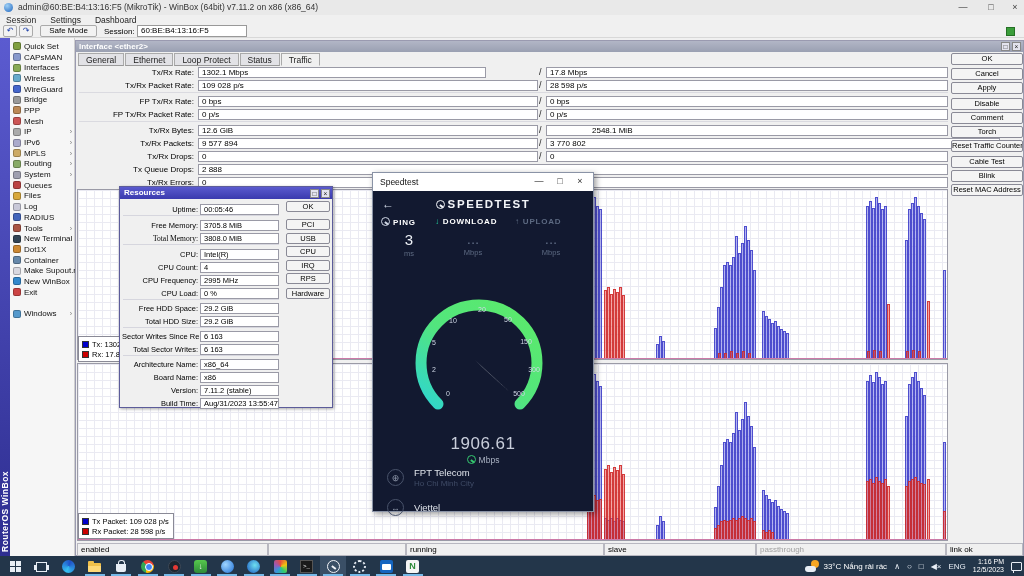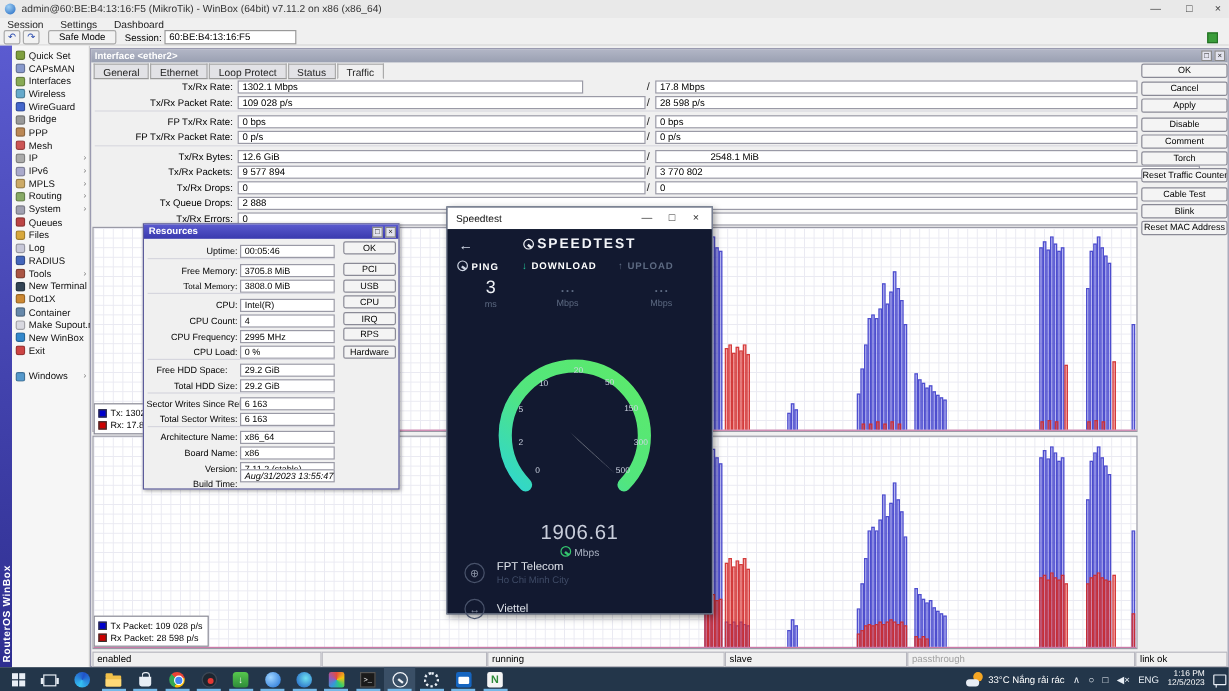--- a/index.html
+++ b/index.html
@@ -565,36 +565,36 @@
         <div class="res-label" style="top: 46px; font-family: Liberation Serif, serif;">Total Memory:</div>
         <div class="res-field" style="top: 46px;">3808.0 MiB</div>
         <div class="res-label" style="top: 62px;">CPU:</div>
         <div class="res-field" style="top: 62px;">Intel(R)</div>
         <div class="res-label" style="top: 75px;">CPU Count:</div>
         <div class="res-field" style="top: 75px;">4</div>
         <div class="res-label" style="top: 88px;">CPU Frequency:</div>
         <div class="res-field" style="top: 88px;">2995 MHz</div>
         <div class="res-label" style="top: 101px;">CPU Load:</div>
         <div class="res-field" style="top: 101px;">0 %</div>
-        <div class="res-label" style="top: 116px; text-align: center;">Free HDD Space:</div>
+        <div class="res-label" style="top: 116px;">Free HDD Space:</div>
         <div class="res-field" style="top: 116px;">29.2 GiB</div>
         <div class="res-label" style="top: 129px;">Total HDD Size:</div>
         <div class="res-field" style="top: 129px;">29.2 GiB</div>
         <div class="res-label" style="top: 144px;">Sector Writes Since Reboot:</div>
         <div class="res-field" style="top: 144px;">6 163</div>
         <div class="res-label" style="top: 157px;">Total Sector Writes:</div>
         <div class="res-field" style="top: 157px;">6 163</div>
         <div class="res-label" style="top: 172px;">Architecture Name:</div>
         <div class="res-field" style="top: 172px;">x86_64</div>
         <div class="res-label" style="top: 185px;">Board Name:</div>
         <div class="res-field" style="top: 185px;">x86</div>
         <div class="res-label" style="top: 198px;">Version:</div>
         <div class="res-field" style="top: 198px;">7.11.2 (stable)</div>
         <div class="res-label" style="top: 211px;">Build Time:</div>
-        <div class="res-field" style="top: 204px; font-style: italic;">Aug/31/2023 13:55:47</div>
+        <div class="res-field" style="top: 211px;">Aug/31/2023 13:55:47</div>
         <div class="res-sep" style="top: 28px;"></div>
         <div class="res-sep" style="top: 57px;"></div>
         <div class="res-sep" style="top: 112px;"></div>
         <div class="res-sep" style="top: 140px;"></div>
         <div class="res-sep" style="top: 168px;"></div>
         <div class="res-btn" style="top: 14px;">OK</div>
         <div class="res-btn" style="top: 32px;">PCI</div>
         <div class="res-btn" style="top: 46px;">USB</div>
         <div class="res-btn" style="top: 59px;">CPU</div>
         <div class="res-btn" style="top: 73px;">IRQ</div>

